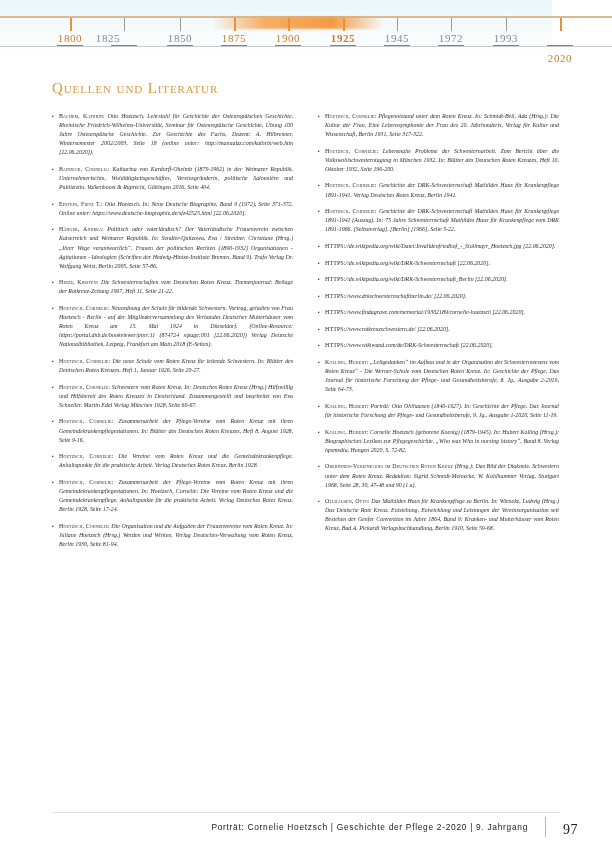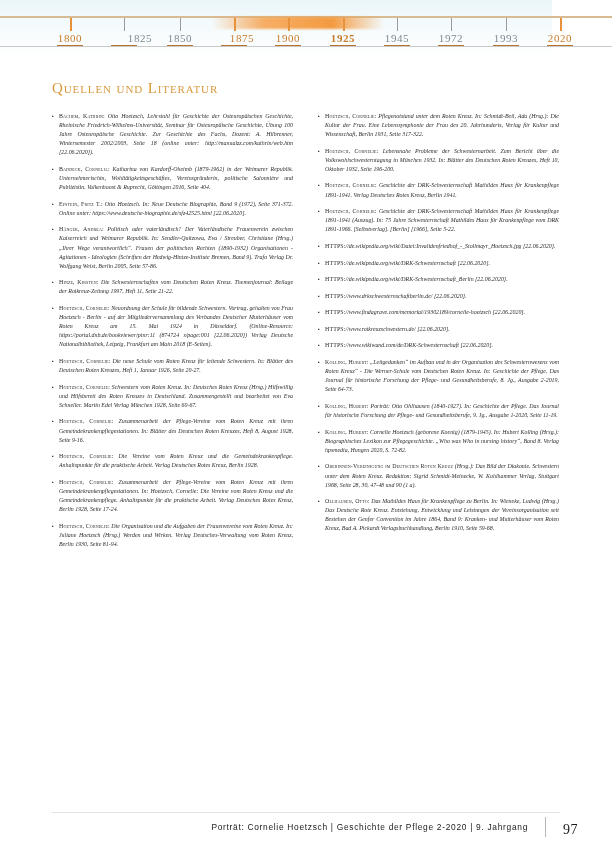--- a/index.html
+++ b/index.html
@@ -176,45 +176,45 @@
 <body>
 
 <div id="timeline-header">
   <div id="timeline-rule"></div>
   <div id="timeline-glow"></div>
   <div id="timeline-ticks">
       <div class="tick accent" style="left: 70px;"></div>
       <div class="tick-label accent" style="left: 70px;">1800</div>
       <div class="tick-underline" style="left: 70px; width: 26px;"></div>
       <div class="tick" style="left: 124px;"></div>
-      <div class="tick-label" style="left: 140px; font-family: Liberation Serif, serif;">1825</div>
+      <div class="tick-label" style="left: 108px; font-family: Liberation Serif, serif;">1825</div>
       <div class="tick-underline" style="left: 124px; width: 26px;"></div>
       <div class="tick" style="left: 180px;"></div>
       <div class="tick-label" style="left: 180px;">1850</div>
       <div class="tick-underline" style="left: 180px; width: 26px;"></div>
       <div class="tick accent" style="left: 234px;"></div>
-      <div class="tick-label accent" style="left: 234px; margin-left: 8px;">1875</div>
+      <div class="tick-label accent" style="left: 234px;">1875</div>
       <div class="tick-underline" style="left: 234px; width: 26px;"></div>
       <div class="tick accent" style="left: 288px;"></div>
       <div class="tick-label accent" style="left: 288px;">1900</div>
       <div class="tick-underline" style="left: 288px; width: 26px;"></div>
       <div class="tick accent" style="left: 343px;"></div>
       <div class="tick-label accent" style="left: 343px; font-weight: bold;">1925</div>
       <div class="tick-underline" style="left: 343px; width: 26px;"></div>
       <div class="tick" style="left: 397px;"></div>
       <div class="tick-label" style="left: 397px;">1945</div>
       <div class="tick-underline" style="left: 397px; width: 26px;"></div>
       <div class="tick" style="left: 451px;"></div>
       <div class="tick-label" style="left: 451px;">1972</div>
       <div class="tick-underline" style="left: 451px; width: 26px;"></div>
       <div class="tick" style="left: 506px;"></div>
       <div class="tick-label" style="left: 506px;">1993</div>
       <div class="tick-underline" style="left: 506px; width: 26px;"></div>
       <div class="tick accent" style="left: 560px;"></div>
-      <div class="tick-label accent" style="left: 560px;">2020</div>
+      <div class="tick-label accent" style="left: 560px; margin-top: 20px;">2020</div>
       <div class="tick-underline" style="left: 560px; width: 26px;"></div>
     </div>
   <div id="timeline-baseline"></div>
 </div>
 
 <div id="content">
   <div id="section-title">Quellen und Literatur</div>
   <div id="column-left" class="column">
       <p class="ref-entry"><span class="au">Bachem, Kathrin:</span><span class="bd"> Otto Hoetzsch, Lehrstuhl für Geschichte der Osteuropäischen Geschichte, Rheinische Friedrich-Wilhelms-Universität, Seminar für Osteuropäische Geschichte, Übung 100 Jahre Osteuropäische Geschichte. Zur Geschichte des Fachs, Dozent: A. Hilbrenner, Wintersemester 2002/2003, Seite 18 (online unter: http://manualzz.com/kathrin/web.htm [22.06.2020]).</span></p>
       <p class="ref-entry"><span class="au">Baddeck, Cornelia:</span><span class="bd"> Katharina von Kardorff-Oheimb (1879-1962) in der Weimarer Republik. Unternehmerischtn, Wohltätigkeitsgeschäftes, Vereinsgründerin, politische Salonnière und Publizistin. Valkenhoost &amp; Ruprecht, Göttingen 2016, Seite 404.</span></p>

